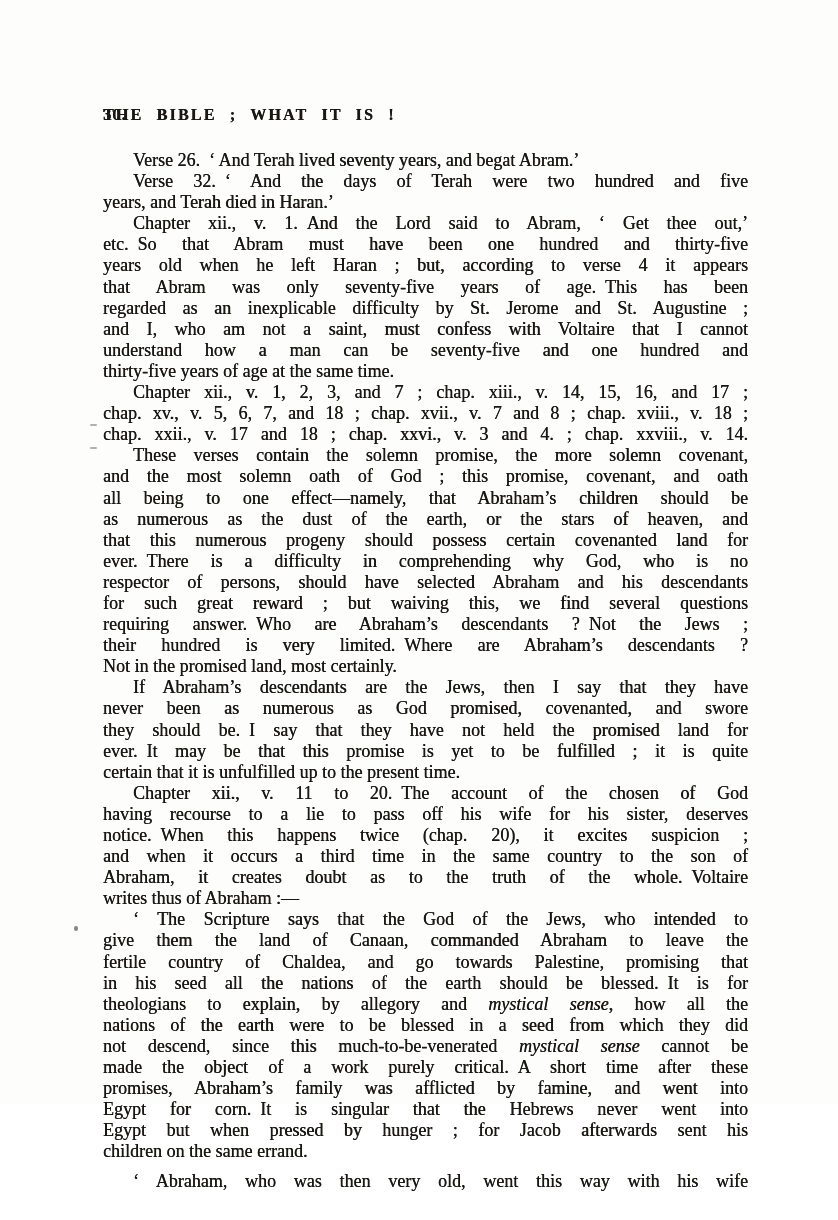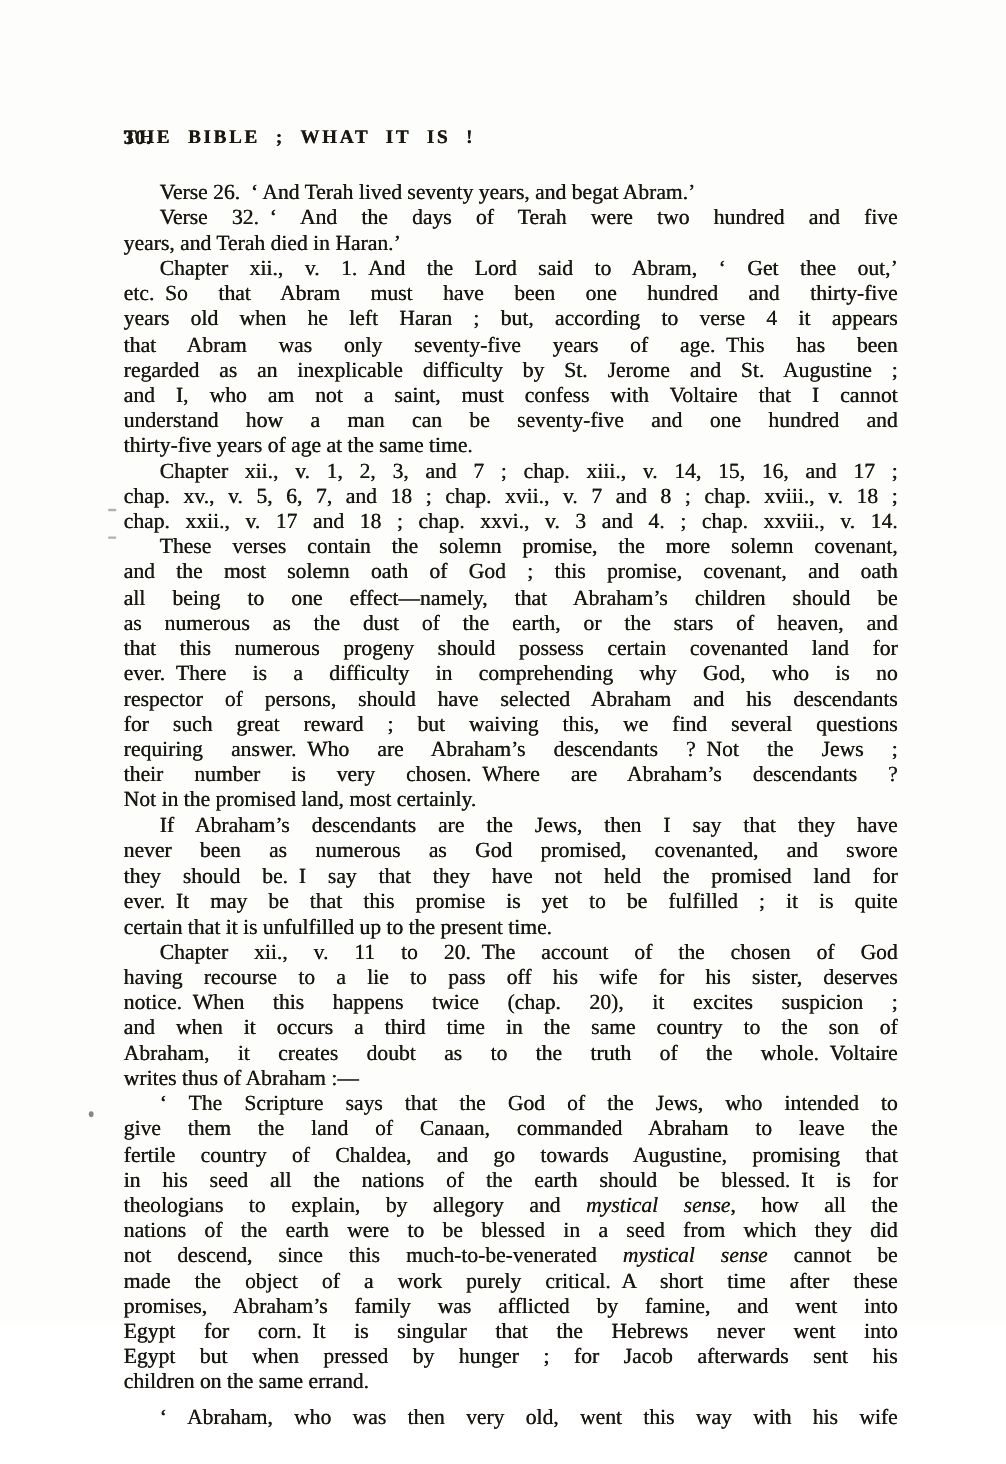--- a/index.html
+++ b/index.html
@@ -77,42 +77,42 @@
       <div class="para">
         <div class="line first">These verses contain the solemn promise, the more solemn covenant,</div>
         <div class="line">and the most solemn oath of God ; this promise, covenant, and oath</div>
         <div class="line">all being to one effect—namely, that Abraham’s children should be</div>
         <div class="line">as numerous as the dust of the earth, or the stars of heaven, and</div>
         <div class="line">that this numerous progeny should possess certain covenanted land for</div>
         <div class="line">ever. There is a difficulty in comprehending why God, who is no</div>
         <div class="line">respector of persons, should have selected Abraham and his descendants</div>
         <div class="line">for such great reward ; but waiving this, we find several questions</div>
         <div class="line">requiring answer. Who are Abraham’s descendants ? Not the Jews ;</div>
-        <div class="line">their number is very chosen. Where are Abraham’s descendants ?</div>
+        <div class="line">their hundred is very limited. Where are Abraham’s descendants ?</div>
         <div class="line last">Not in the promised land, most certainly.</div>
       </div>
       <div class="para">
         <div class="line first">If Abraham’s descendants are the Jews, then I say that they have</div>
         <div class="line">never been as numerous as God promised, covenanted, and swore</div>
         <div class="line">they should be. I say that they have not held the promised land for</div>
         <div class="line">ever. It may be that this promise is yet to be fulfilled ; it is quite</div>
         <div class="line last">certain that it is unfulfilled up to the present time.</div>
       </div>
       <div class="para">
         <div class="line first">Chapter xii., v. 11 to 20. The account of the chosen of God</div>
         <div class="line">having recourse to a lie to pass off his wife for his sister, deserves</div>
         <div class="line">notice. When this happens twice (chap. 20), it excites suspicion ;</div>
         <div class="line">and when it occurs a third time in the same country to the son of</div>
         <div class="line">Abraham, it creates doubt as to the truth of the whole. Voltaire</div>
         <div class="line last">writes thus of Abraham :—</div>
       </div>
       <div class="para">
         <div class="line first">‘ The Scripture says that the God of the Jews, who intended to</div>
         <div class="line">give them the land of Canaan, commanded Abraham to leave the</div>
-        <div class="line">fertile country of Chaldea, and go towards Augustine, promising that</div>
+        <div class="line">fertile country of Chaldea, and go towards Palestine, promising that</div>
         <div class="line">in his seed all the nations of the earth should be blessed. It is for</div>
         <div class="line">theologians to explain, by allegory and <i>mystical sense</i>, how all the</div>
         <div class="line">nations of the earth were to be blessed in a seed from which they did</div>
         <div class="line">not descend, since this much-to-be-venerated <i>mystical sense</i> cannot be</div>
         <div class="line">made the object of a work purely critical. A short time after these</div>
         <div class="line">promises, Abraham’s family was afflicted by famine, and went into</div>
         <div class="line">Egypt for corn. It is singular that the Hebrews never went into</div>
         <div class="line">Egypt but when pressed by hunger ; for Jacob afterwards sent his</div>
         <div class="line last">children on the same errand.</div>
       </div>

